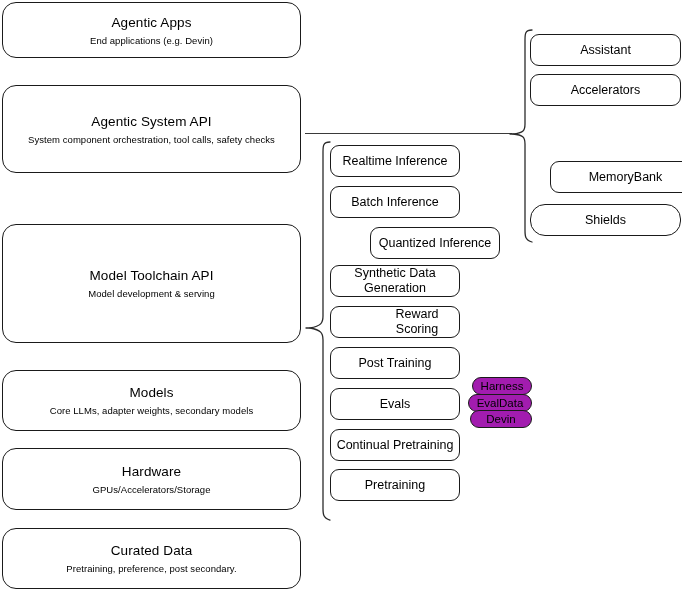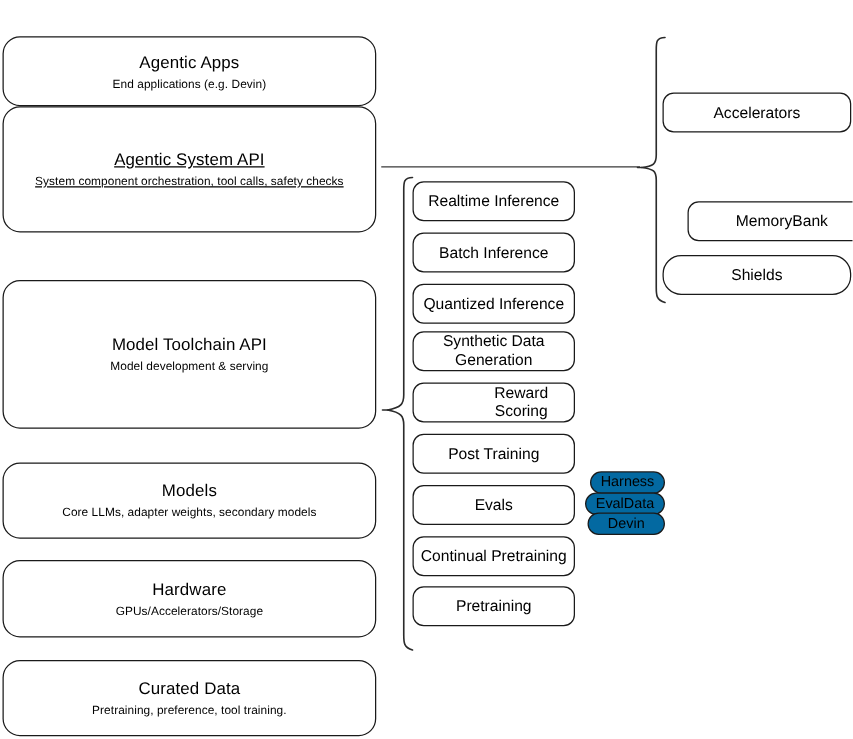--- a/index.html
+++ b/index.html
@@ -65,21 +65,21 @@
   }
 
   .mid { left: 330px; width: 130px; }
   .right { left: 530px; width: 151px; }
 
   
   .badge {
     position: absolute;
     box-sizing: border-box;
     border: 1.4px solid #1a1a1a;
-    background: #0369a1;
+    background: #a21caf;
     border-radius: 10px;
     height: 18px;
     display: flex;
     align-items: center;
     justify-content: center;
     font-size: 11.5px;
     line-height: 13px;
     z-index: 6;
   }
   .hline {
@@ -97,26 +97,26 @@
     stroke-width: 1.3;
     stroke-linecap: round;
     stroke-linejoin: round;
   }
 </style>
 </head>
 <body>
 
 <div id="diagram">
 
-  <div class="node layer" style="top:2px; height:56px;margin-top:27px;">
+  <div class="node layer" style="top:2px; height:56px;">
     <div class="title">Agentic Apps</div>
     <div class="subtitle">End applications (e.g. Devin)</div>
   </div>
 
-  <div class="node layer" style="top:85px; height:101px;text-decoration:underline;">
+  <div class="node layer" style="top:85px; height:88px;">
     <div class="title">Agentic System API</div>
     <div class="subtitle">System component orchestration, tool calls, safety checks</div>
   </div>
 
   <div class="node layer" style="top:224px; height:119px;">
     <div class="title">Model Toolchain API</div>
     <div class="subtitle">Model development &amp; serving</div>
   </div>
 
   <div class="node layer" style="top:370px; height:61px;">
@@ -124,42 +124,42 @@
     <div class="subtitle">Core LLMs, adapter weights, secondary models</div>
   </div>
 
   <div class="node layer" style="top:448px; height:62px;">
     <div class="title">Hardware</div>
     <div class="subtitle">GPUs/Accelerators/Storage</div>
   </div>
 
   <div class="node layer" style="top:528px; height:61px;">
     <div class="title">Curated Data</div>
-    <div class="subtitle">Pretraining, preference, tool training.</div>
+    <div class="subtitle">Pretraining, preference, post secondary.</div>
   </div>
 
   <div class="hline" style="left:305px; top:133px; width:207px;"></div>
 
   <svg class="brace" style="left:306px; top:140px;" width="26" height="382" viewBox="0 0 26 382">
     <path d="M24 2 C17 2, 17 6, 17 12 L17 176 C17 183, 15 186, 4 188 C15 190, 17 193, 17 200 L17 368 C17 374, 17 378, 24 380"></path>
     <path d="M4 188 L0 188"></path>
   </svg>
 
   <svg class="brace" style="left:510px; top:28px;" width="24" height="216" viewBox="0 0 24 216">
     <path d="M22 2 C15 2, 15 6, 15 12 L15 96 C15 103, 13 105, 3 106 C13 107, 15 109, 15 116 L15 202 C15 208, 15 212, 22 214"></path>
     <path d="M3 106 L0 106"></path>
   </svg>
 
   <div class="node pillbox mid" style="top:145px;">
     <div class="title">Realtime Inference</div>
   </div>
   <div class="node pillbox mid" style="top:186px;">
     <div class="title">Batch Inference</div>
   </div>
-  <div class="node pillbox mid" style="top:227px;">
+  <div class="node pillbox mid" style="top:227px;margin-left:40px;">
     <div class="title">Quantized Inference</div>
   </div>
   <div class="node pillbox mid" style="top:265px;">
     <div class="title">Synthetic Data Generation</div>
   </div>
   <div class="node pillbox mid" style="top:306px;padding-left:44px;">
     <div class="title">Reward Scoring</div>
   </div>
   <div class="node pillbox mid" style="top:347px;">
     <div class="title">Post Training</div>
@@ -177,20 +177,23 @@
   <div class="badge" style="left:472px; top:377px; width:60px;">
     <span>Harness</span>
   </div>
   <div class="badge" style="left:468px; top:394px; width:64px;">
     <span>EvalData</span>
   </div>
   <div class="badge" style="left:470px; top:410px; width:62px;">
     <span>Devin</span>
   </div>
 
+  <div class="node pillbox right" style="top:34px;">
+    <div class="title">Assistant</div>
+  </div>
   <div class="node pillbox right" style="top:74px;">
     <div class="title">Accelerators</div>
   </div>
   <div class="node pillbox right" style="top:161px;margin-left:20px;">
     <div class="title">MemoryBank</div>
   </div>
   <div class="node pillbox right" style="top:204px;border-radius:15px;">
     <div class="title">Shields</div>
   </div>
 

